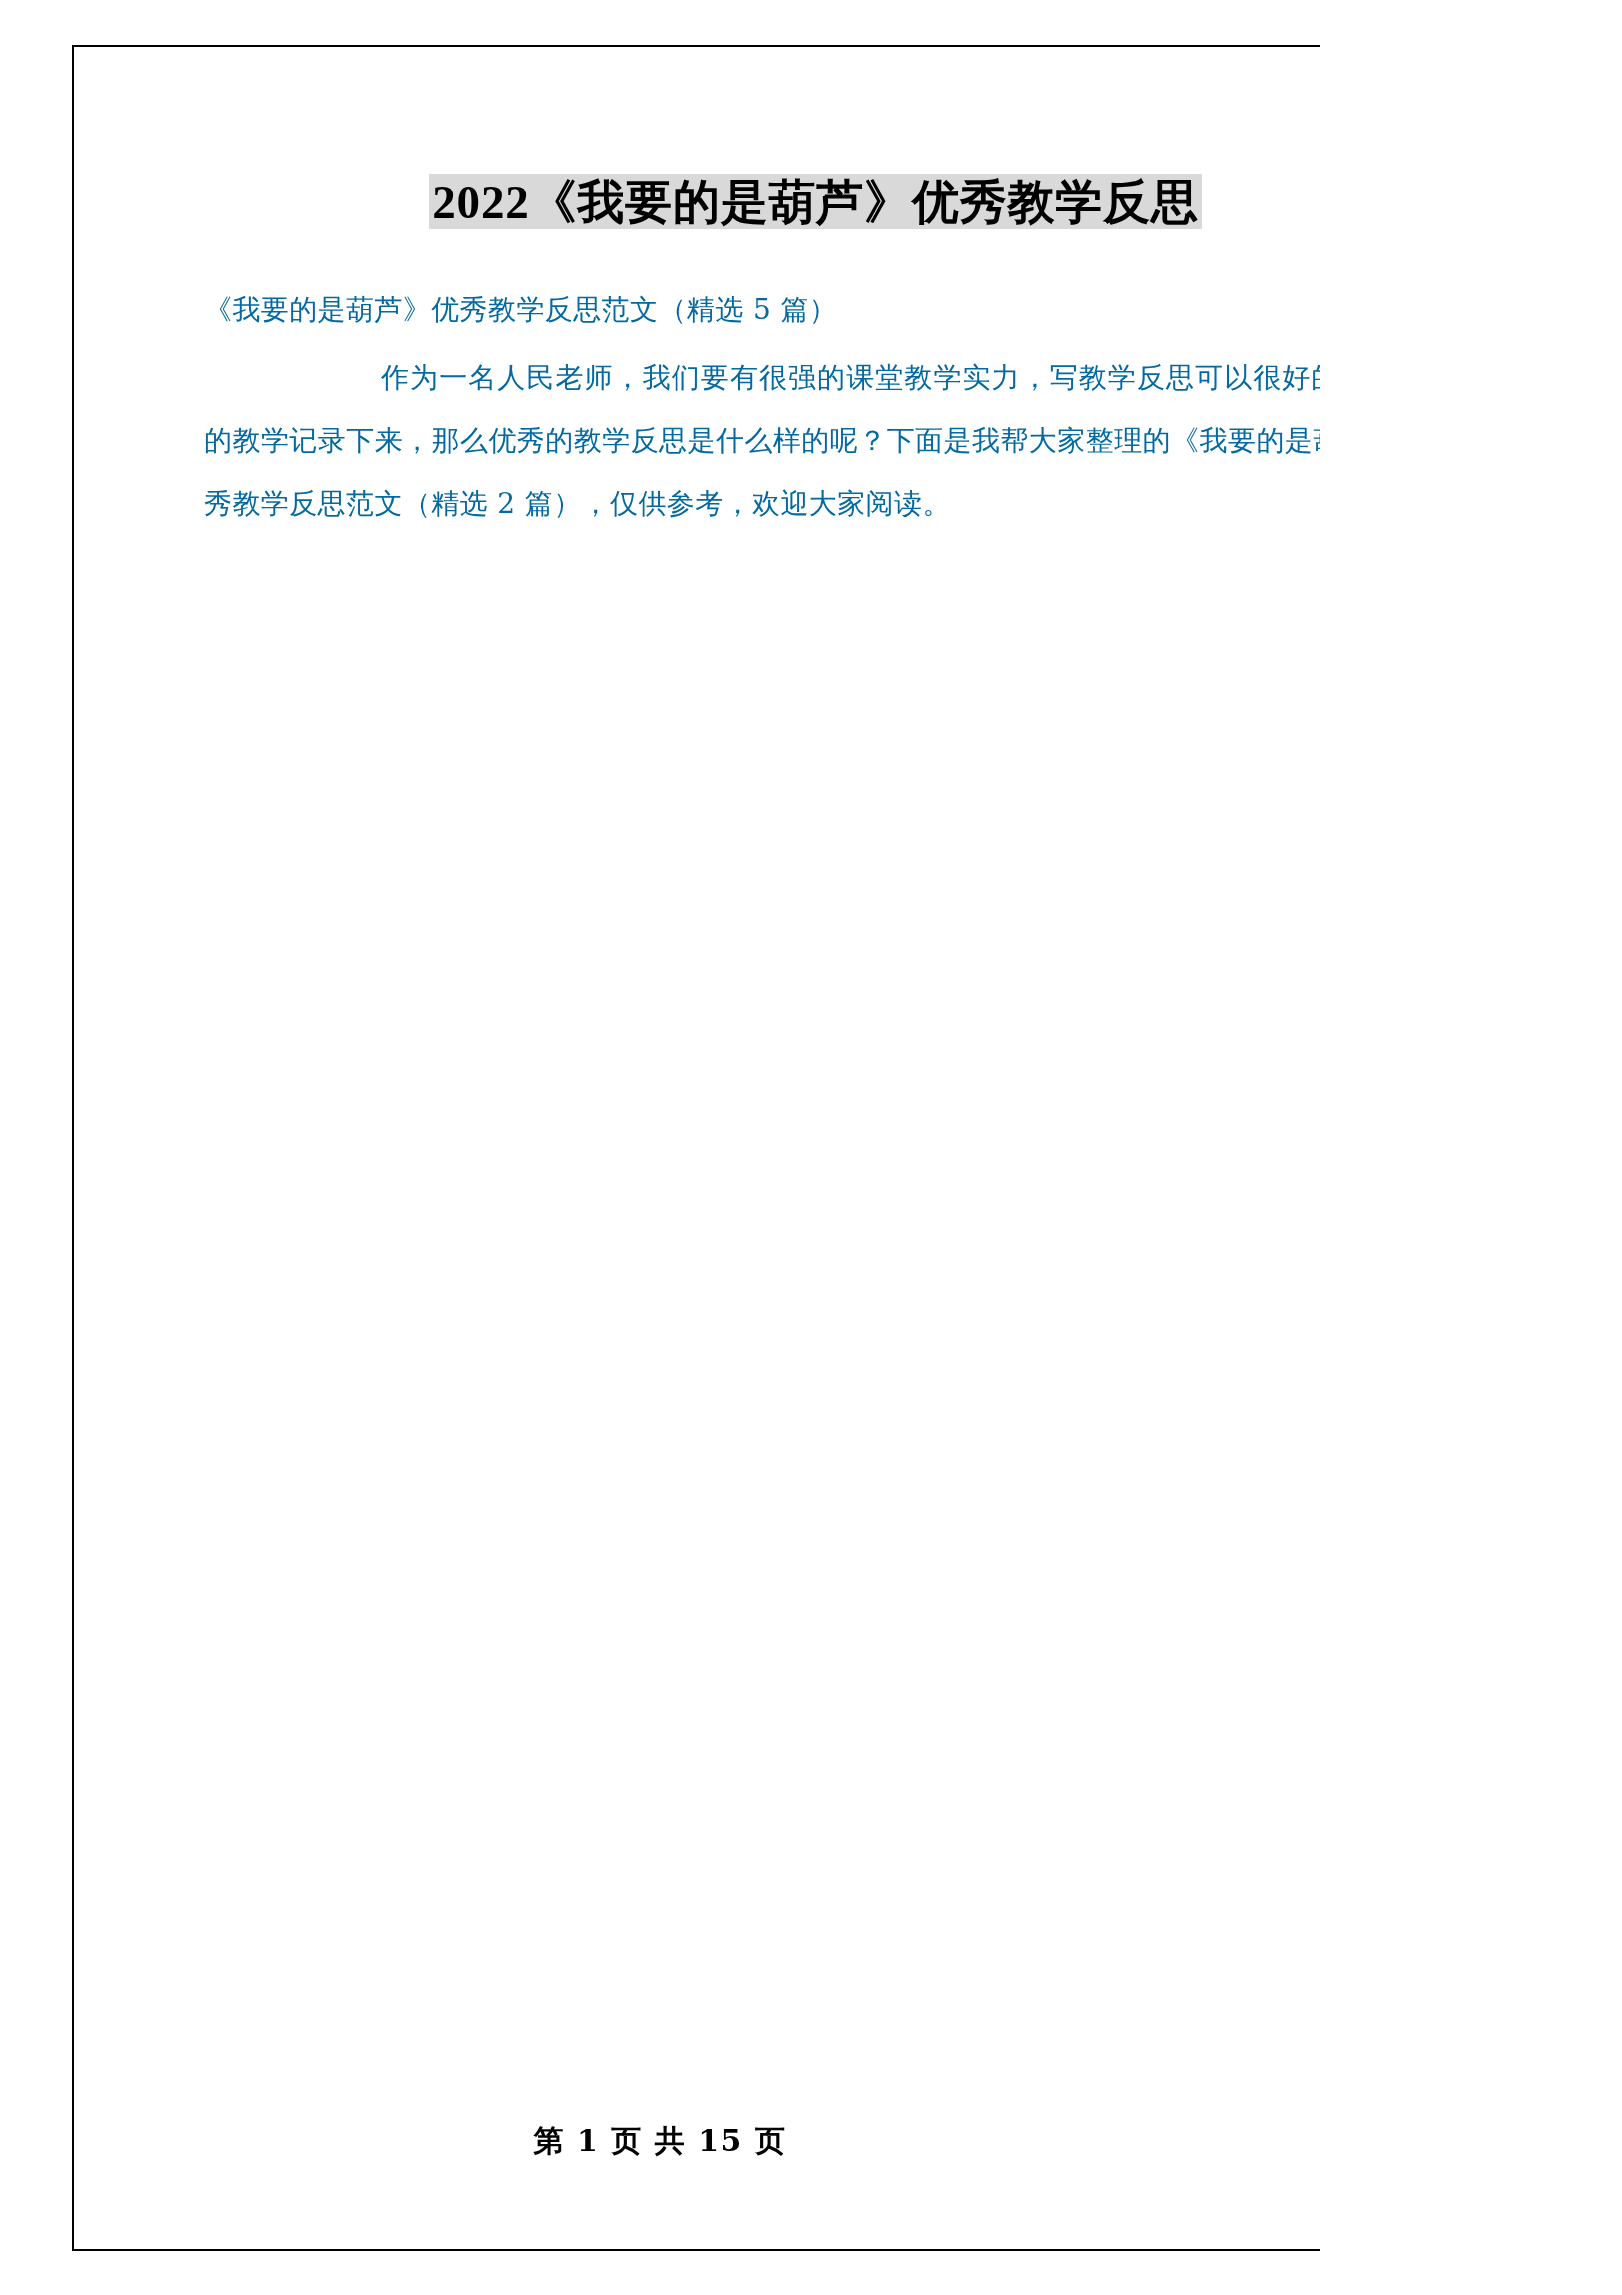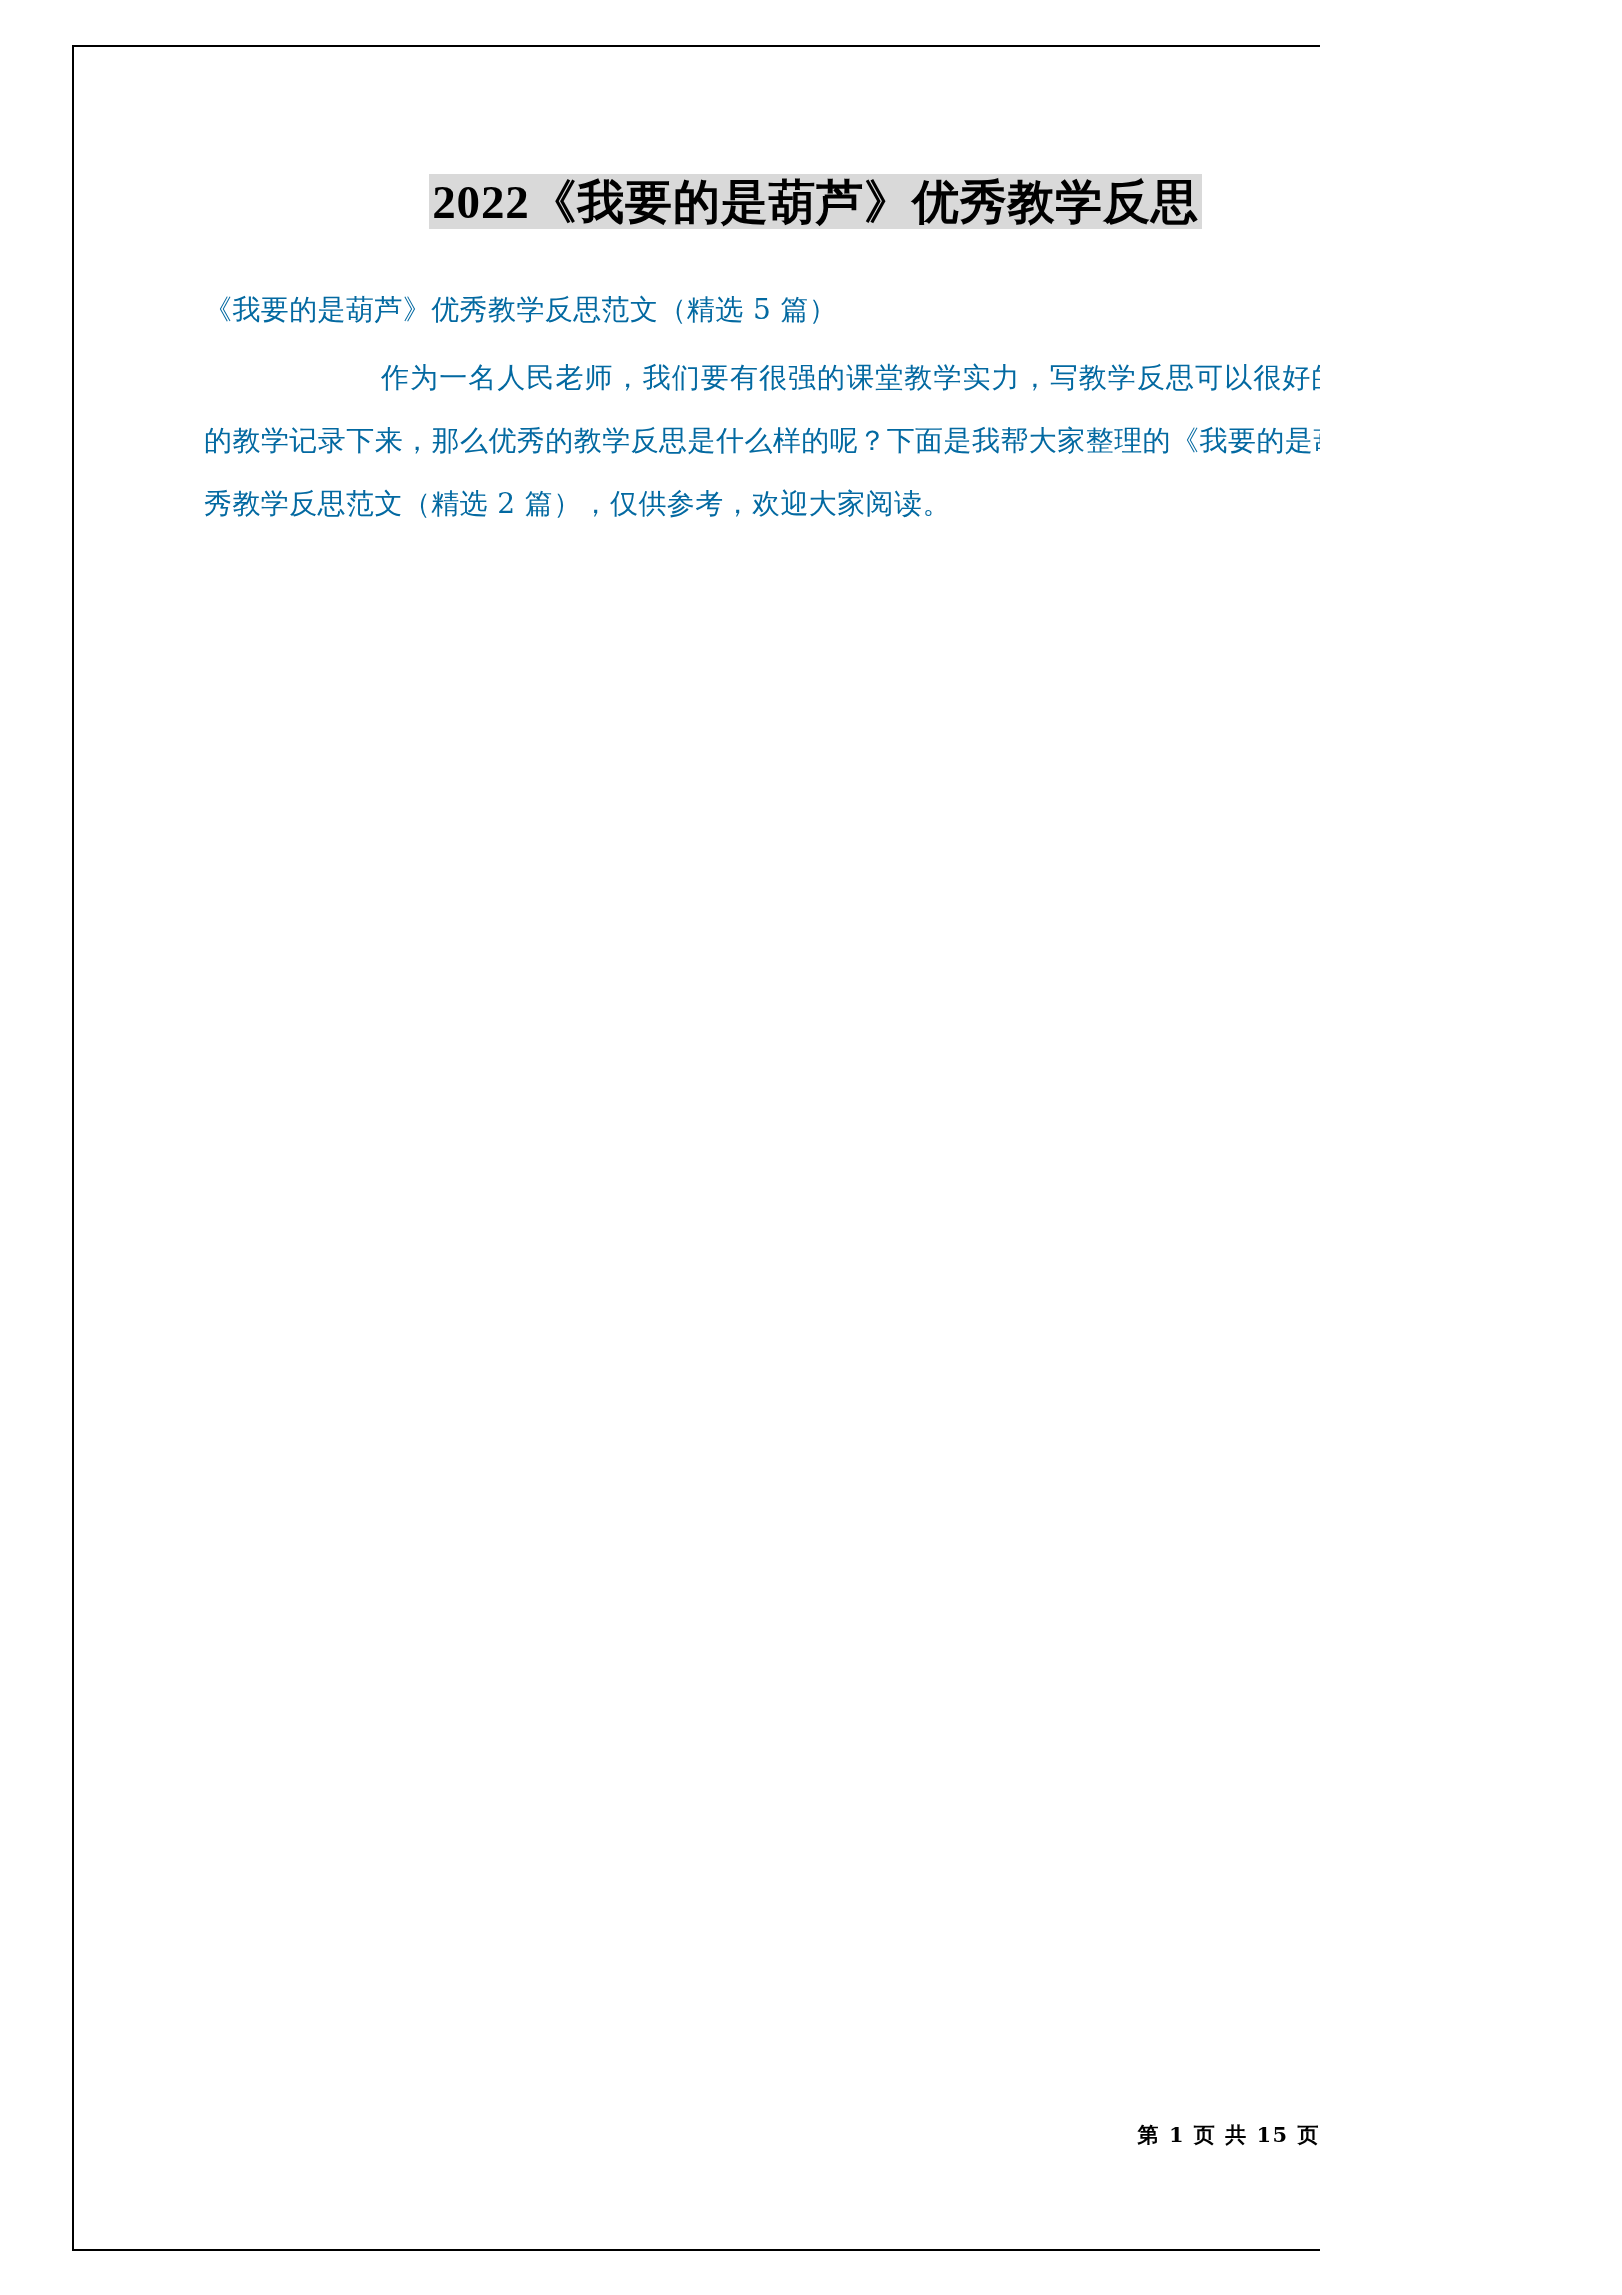--- a/index.html
+++ b/index.html
@@ -62,23 +62,23 @@
     text-indent: 177px;
   }
   .spacer {
     height: 72px;
   }
   .footer {
     position: absolute;
     left: 0;
     right: 0;
     top: 2121px;
-    text-align: right;
+    text-align: center;
     font-family: "DejaVu Serif", "Liberation Serif", serif;
-    font-size: 21px;
+    font-size: 30px;
     font-weight: bold;
     letter-spacing: 1.5px;
     color: #000000;
   }
 </style>
 </head>
 <body>
 
 <div class="page">
   <div class="page-border"></div>

